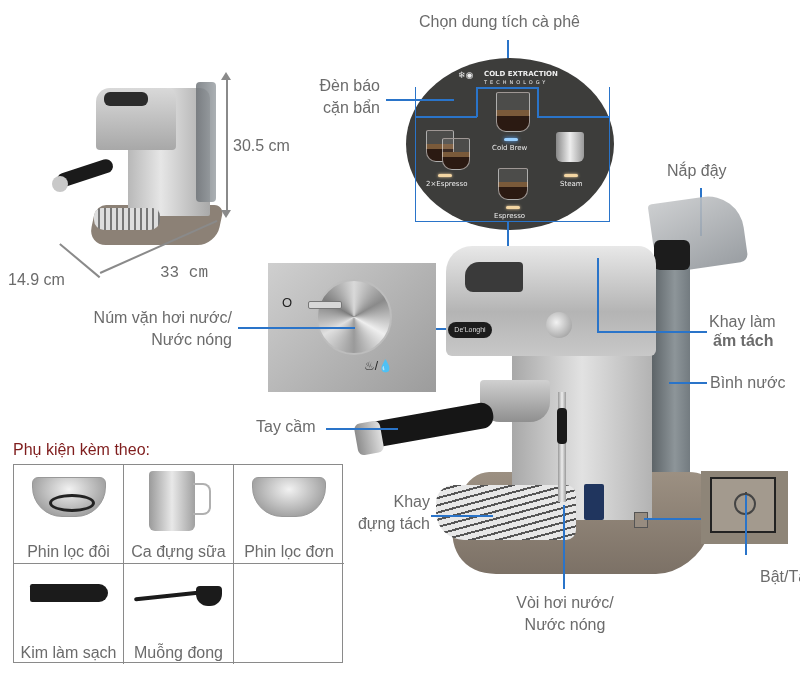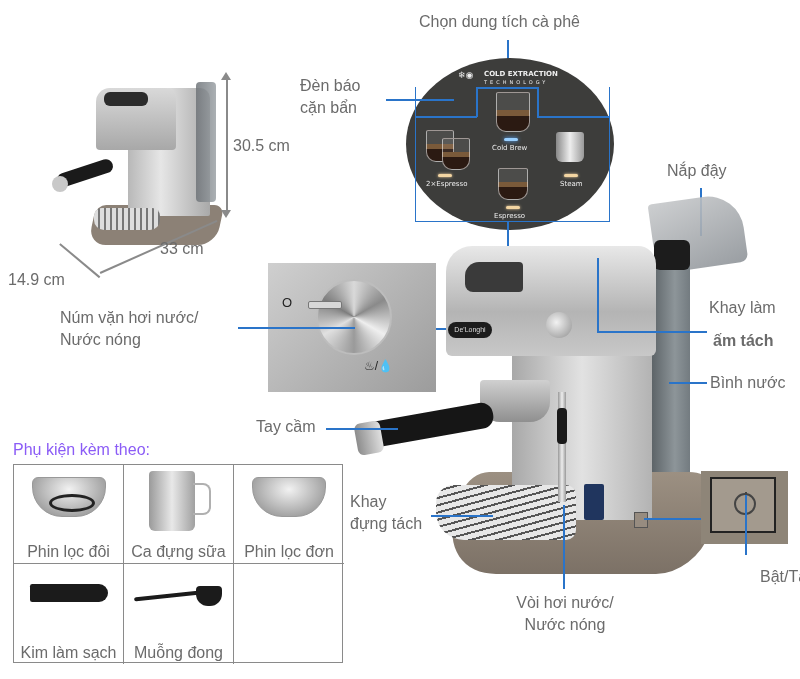--- a/index.html
+++ b/index.html
@@ -1,20 +1,20 @@
 <!DOCTYPE html>
 <html><head>
 <meta charset="utf-8">
 <style>
   html, body { margin:0; padding:0; }
   body { width:800px; height:679px; background:#ffffff; position:relative; overflow:hidden;
          font-family:"Liberation Sans", "DejaVu Sans", sans-serif; color:#666; }
   .abs { position:absolute; }
   .lbl { position:absolute; font-size:16px; color:#6b6b6b; line-height:20px; white-space:nowrap; font-weight:300; }
-  .lbl.right { }
+  .lbl.right { text-align:right; }
   .lbl.center { text-align:center; }
   .line { position:absolute; background:#2a74c9; }
   .box { position:absolute; border:1.5px solid #2a74c9; box-sizing:border-box; }
   .dim { position:absolute; font-size:16px; color:#6b6b6b; white-space:nowrap; }
   .dimline { position:absolute; background:#8a8a8a; }
 
   
   .sm-base { position:absolute; left:92px; top:205px; width:128px; height:40px; background:#8c8176; border-radius:10px 10px 18px 18px; transform:skewX(-12deg); }
   .sm-body { position:absolute; left:128px; top:88px; width:82px; height:128px; background:linear-gradient(90deg,#b8b8b8,#e6e6e6 40%,#a9a9a9); border-radius:10px 10px 2px 2px; }
   .sm-head { position:absolute; left:96px; top:88px; width:80px; height:62px; background:linear-gradient(180deg,#d9d9d9,#a8a8a8); border-radius:14px 10px 4px 4px; }
@@ -55,21 +55,21 @@
   .bm-wandgrip { position:absolute; left:557px; top:408px; width:10px; height:36px; background:#1a1a1a; border-radius:4px; }
   .bm-qr { position:absolute; left:584px; top:484px; width:20px; height:36px; background:#20355e; border-radius:2px; }
 
   
   .pw-inset { position:absolute; left:701px; top:471px; width:87px; height:73px; background:#8e8578; }
   .pw-btn { position:absolute; left:9px; top:6px; width:66px; height:56px; border:2px solid #222; box-sizing:border-box; background:#a39a8e; }
   .pw-icon { position:absolute; left:22px; top:14px; width:22px; height:22px; border:2px solid #444; border-radius:50%; box-sizing:border-box; }
   .pw-bar { position:absolute; left:9px; top:-3px; width:2px; height:12px; background:#444; }
 
   
-  .acc-title { position:absolute; left:13px; top:441px; font-size:16px; color:#8b5cf6; font-weight:300; }
+  .acc-title { position:absolute; left:13px; top:441px; font-size:16px; color:#7f1d1d; font-weight:300; }
   .acc-grid { position:absolute; left:13px; top:464px; width:330px; height:199px; display:grid; grid-template-columns:110px 110px 110px; grid-template-rows:99px 100px; border:1px solid #8a8a8a; box-sizing:border-box; }
   .acc-cell { position:relative; border-right:1px solid #8a8a8a; border-bottom:1px solid #8a8a8a; box-sizing:border-box; }
   .acc-cell:nth-child(3n) { border-right:none; }
   .acc-cell:nth-child(n+4) { border-bottom:none; }
   .acc-label { position:absolute; left:0; right:0; bottom:2px; text-align:center; font-size:16px; color:#6b6b6b; white-space:nowrap; font-weight:300; }
   .acc-img { position:absolute; left:50%; transform:translateX(-50%); }
   .basket { top:12px; width:72px; height:38px; border-radius:6px 6px 30px 30px; background:radial-gradient(ellipse at 50% 30%,#f2f2f2,#a5a5a5 70%,#8a8a8a); border:1px solid #999; }
   .basket.double::after { content:""; position:absolute; left:16px; top:16px; width:40px; height:12px; border-radius:50%; border:3px solid #222; }
   .pitcher { top:6px; width:46px; height:60px; background:linear-gradient(90deg,#9a9a9a,#e8e8e8,#a0a0a0); border-radius:4px 4px 6px 6px; }
   .pitcher::after { content:""; position:absolute; left:44px; top:12px; width:16px; height:28px; border:2px solid #b0b0b0; border-left:none; border-radius:0 8px 8px 0; }
@@ -97,21 +97,21 @@
 
 <div class="dimline" style="left:226px;top:76px;width:1.5px;height:136px;"></div>
 <div class="abs" style="left:221px;top:72px;width:0;height:0;border-left:5px solid transparent;border-right:5px solid transparent;border-bottom:8px solid #8a8a8a;"></div>
 <div class="abs" style="left:221px;top:210px;width:0;height:0;border-left:5px solid transparent;border-right:5px solid transparent;border-top:8px solid #8a8a8a;"></div>
 <div class="dim" style="left:233px;top:137px;">30.5 cm</div>
 
 <div class="dimline" style="left:56px;top:256px;width:52px;height:1.5px;transform:rotate(40deg);transform-origin:left;left:60px;top:243px;"></div>
 <div class="dim" style="left:8px;top:256px;margin-top:15px;">14.9 cm</div>
 
 <div class="dimline" style="left:100px;top:272px;width:128px;height:1.5px;transform:rotate(-24deg);transform-origin:left;"></div>
-<div class="dim" style="left:160px;top:240px;">33 cm</div>
+<div class="dim" style="left:160px;top:264px;font-family:Liberation Mono, monospace;">33 cm</div>
 
 <div class="lbl" style="left:419px;top:12px;">Chọn dung tích cà phê</div>
 <div class="line" style="left:507px;top:40px;width:1.5px;height:48px;"></div>
 
 <div class="panel-oval">
   <div class="panel-text" style="left:52px;top:12px;font-size:9px;">❄◉</div>
   <div class="panel-text" style="left:78px;top:12px;font-weight:bold;">COLD EXTRACTION</div>
   <div class="panel-text" style="left:78px;top:21px;letter-spacing:3px;font-size:5px;">TECHNOLOGY</div>
 
   <div class="cup" style="left:90px;top:34px;width:32px;height:38px;"></div>
@@ -173,21 +173,21 @@
   <div class="bm-steamknob"></div>
   <div class="bm-group"></div>
   <div class="bm-handle"></div>
   <div class="bm-handleknob"></div>
   <div class="bm-wand"></div>
   <div class="bm-wandgrip"></div>
   <div class="bm-qr"></div>
   <div class="abs" style="left:634px;top:512px;width:12px;height:14px;border:1px solid #555;background:#978c80;"></div>
 </div>
 
-<div class="lbl" style="left:709px;top:298px;">Khay làm</div>
+<div class="lbl" style="left:709px;top:312px;">Khay làm</div>
 <div class="lbl" style="left:713px;top:331px;font-weight:bold;">ấm tách</div>
 <div class="line" style="left:597px;top:258px;width:1.5px;height:74px;"></div>
 <div class="line" style="left:597px;top:331px;width:110px;height:1.5px;"></div>
 
 <div class="lbl" style="left:710px;top:373px;">Bình nước</div>
 <div class="line" style="left:669px;top:382px;width:38px;height:1.5px;"></div>
 
 <div class="lbl" style="left:256px;top:417px;">Tay cầm</div>
 <div class="line" style="left:326px;top:428px;width:72px;height:1.5px;"></div>
 

